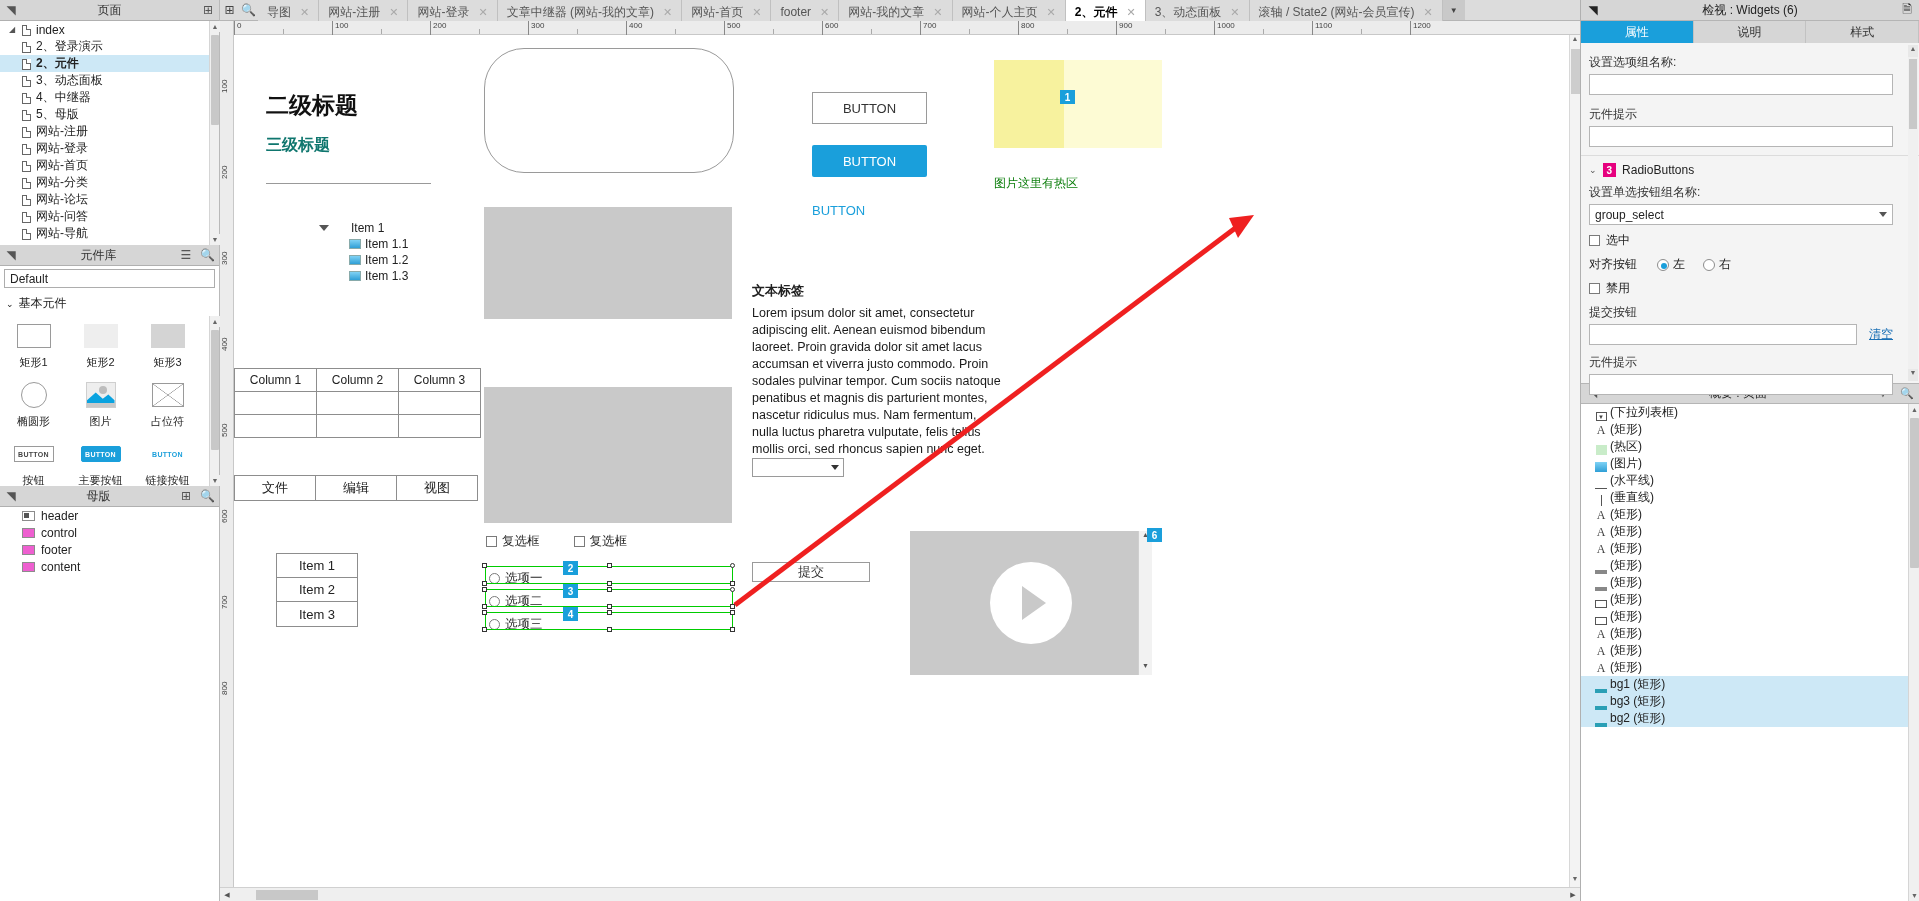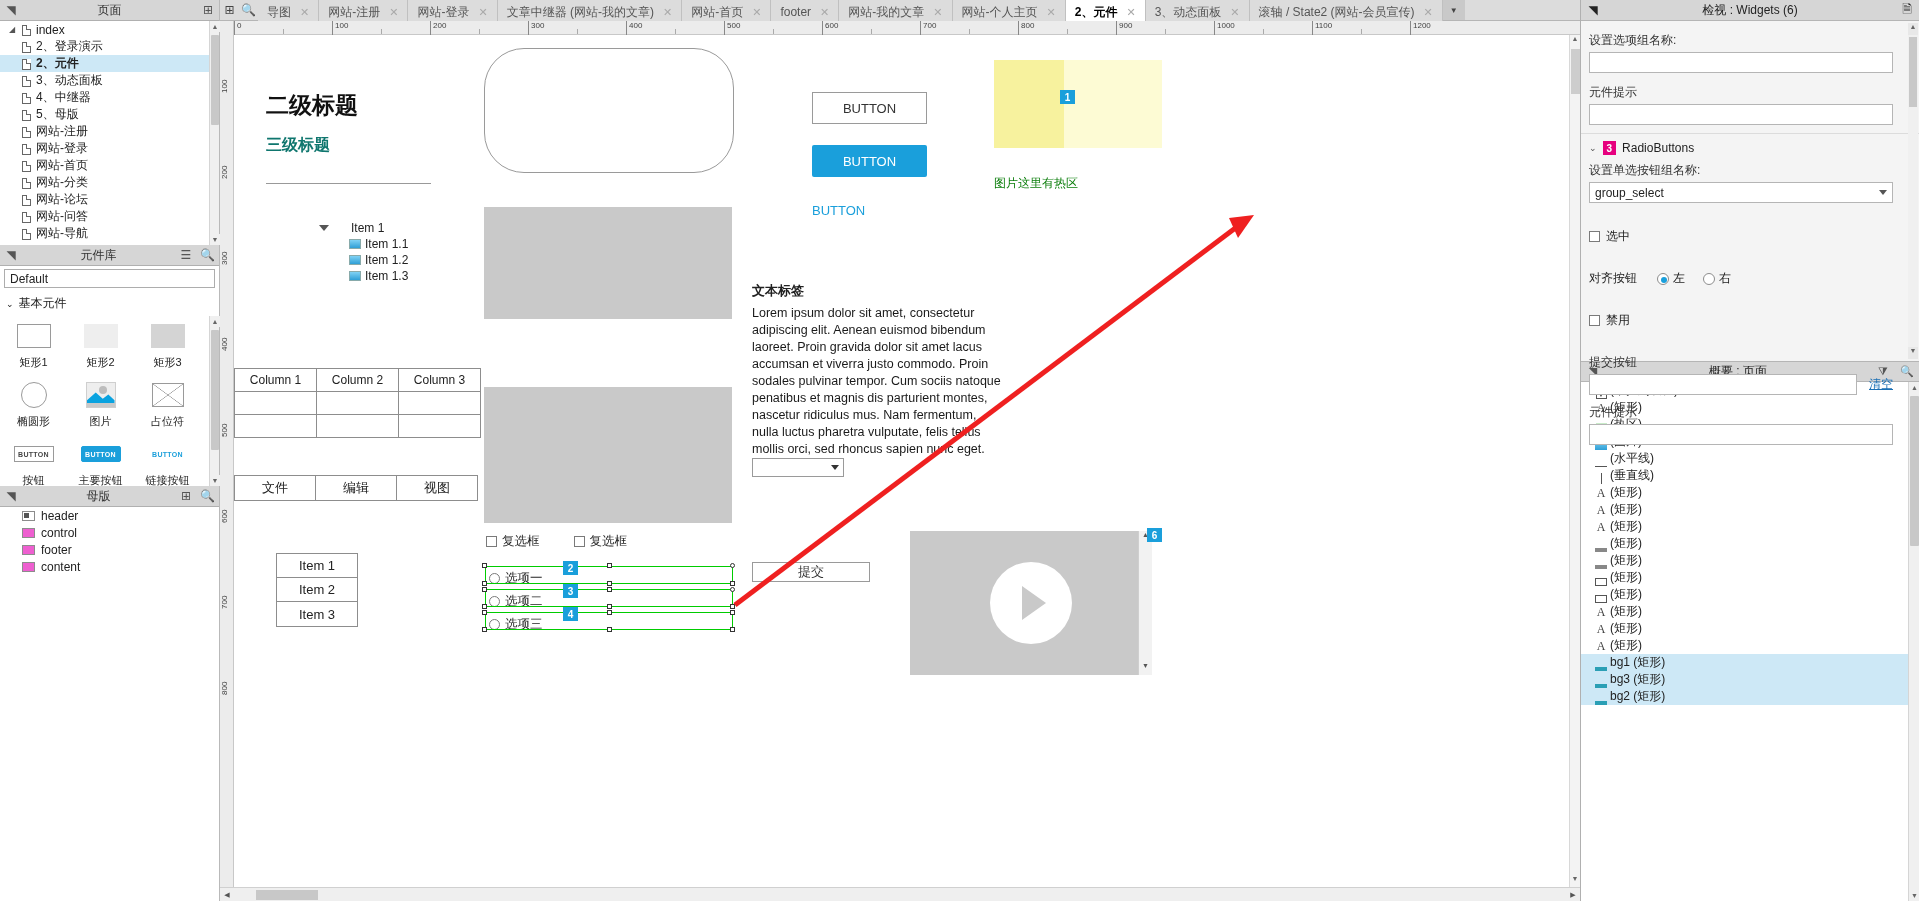--- a/index.html
+++ b/index.html
@@ -163,21 +163,21 @@
   .props { background: #f4f4f4; padding: 6px 8px 0 8px; position: relative; }
   .prop-label { font-size: 12px; color: #333; margin: 5px 0 3px 0; }
   .prop-input { height: 21px; border: 1px solid #b5b5b5; background: #fff; display: flex; align-items: center; padding: 0 5px; font-size: 12px; }
   .prop-input.with-caret { justify-content: space-between; }
   .prop-input .car { width: 0; height: 0; border-left: 4px solid transparent; border-right: 4px solid transparent; border-top: 5px solid #555; }
   .prop-divider { border-top: 1px solid #dcdcdc; margin: 8px -8px 0 -8px; }
   .sect-head { display: flex; align-items: center; gap: 6px; padding: 7px 0 2px 0; }
   .sect-chev { font-size: 9px; color: #555; }
   .sect-num { background: #e6007e; color: #fff; font-size: 10px; font-weight: bold; padding: 0 4px; height: 14px; display: flex; align-items: center; }
   .sect-title { font-size: 12px; color: #222; }
-  .chk-row { display: flex; align-items: center; gap: 6px; margin: 25px 0; font-size: 12px; }
+  .chk-row { display: flex; align-items: center; gap: 6px; margin: 7px 0; font-size: 12px; }
   .radio-row { display: flex; align-items: center; gap: 8px; font-size: 12px; margin: 5px 0; }
   .rdot { width: 12px; height: 12px; border-radius: 50%; border: 1px solid #8d8d8d; background: #fff; position: relative; display: inline-block; }
   .rdot.on::after { content: ""; position: absolute; left: 3px; top: 3px; width: 6px; height: 6px; border-radius: 50%; background: #1a9fdb; }
   .submit-row { display: flex; align-items: center; gap: 6px; margin-top: 3px; }
   .submit-row .prop-input { flex: 1; }
   .clear-link { color: #1a6fb5; font-size: 12px; text-decoration: underline; }
 
   .outline-head { height: 21px; background: #d6d6d6; display: flex; align-items: center; border-top: 1px solid #b5b5b5; border-bottom: 1px solid #b5b5b5; }
   .outline-head .ico { width: 24px; text-align: center; font-size: 11px; color: #555; }
   .outline-head .t { flex: 1; text-align: center; font-size: 12px; }
@@ -660,20 +660,25 @@
   </div>
 
   <div class="right-col">
 
     <div class="insp-head">
       <div class="ico">◥</div>
       <div class="t">检视 : Widgets (6)</div>
       <div class="ico">🗎</div>
     </div>
 
+    <div class="insp-tabs">
+      <div class="insp-tab active">属性</div>
+      <div class="insp-tab">说明</div>
+      <div class="insp-tab">样式</div>
+    </div>
 
     <div class="props" style="height:340px; position:relative;">
       <div class="prop-label">设置选项组名称:</div>
       <div class="prop-input with-caret" style="margin-right:18px;"></div>
 
       <div class="prop-label" style="margin-top:11px;">元件提示</div>
       <div class="prop-input" style="margin-right:18px;"></div>
 
       <div class="prop-divider"></div>
 

